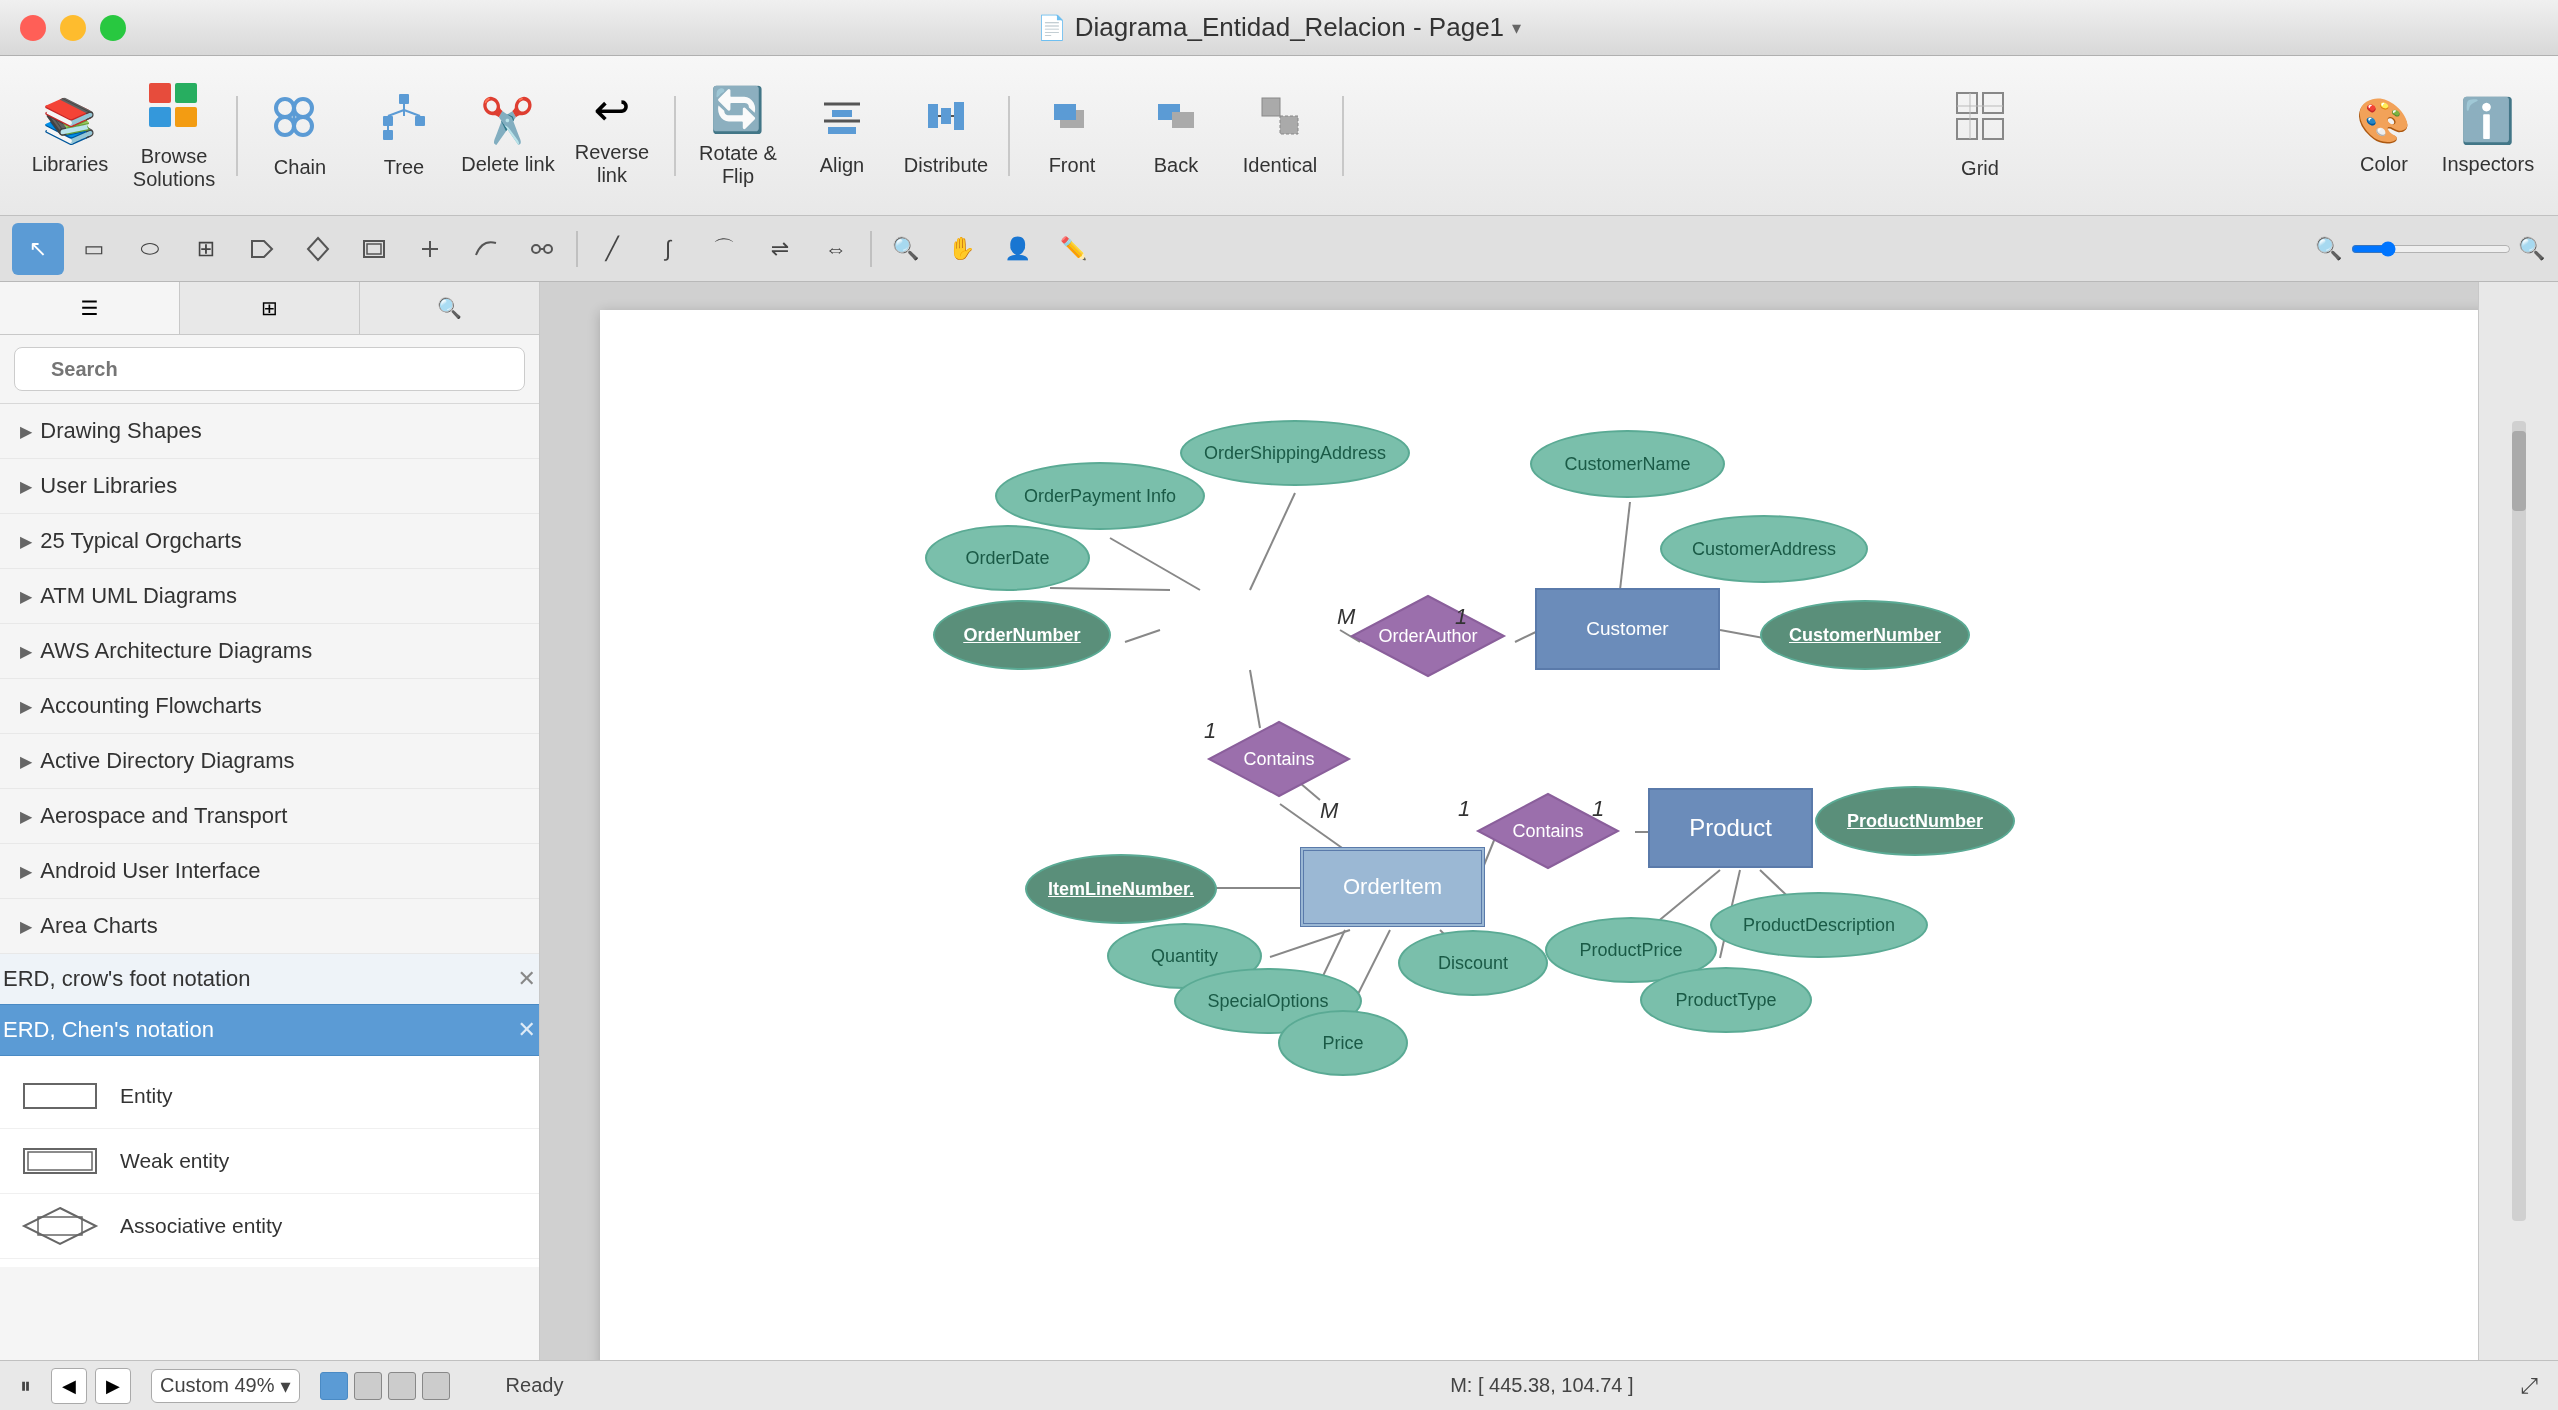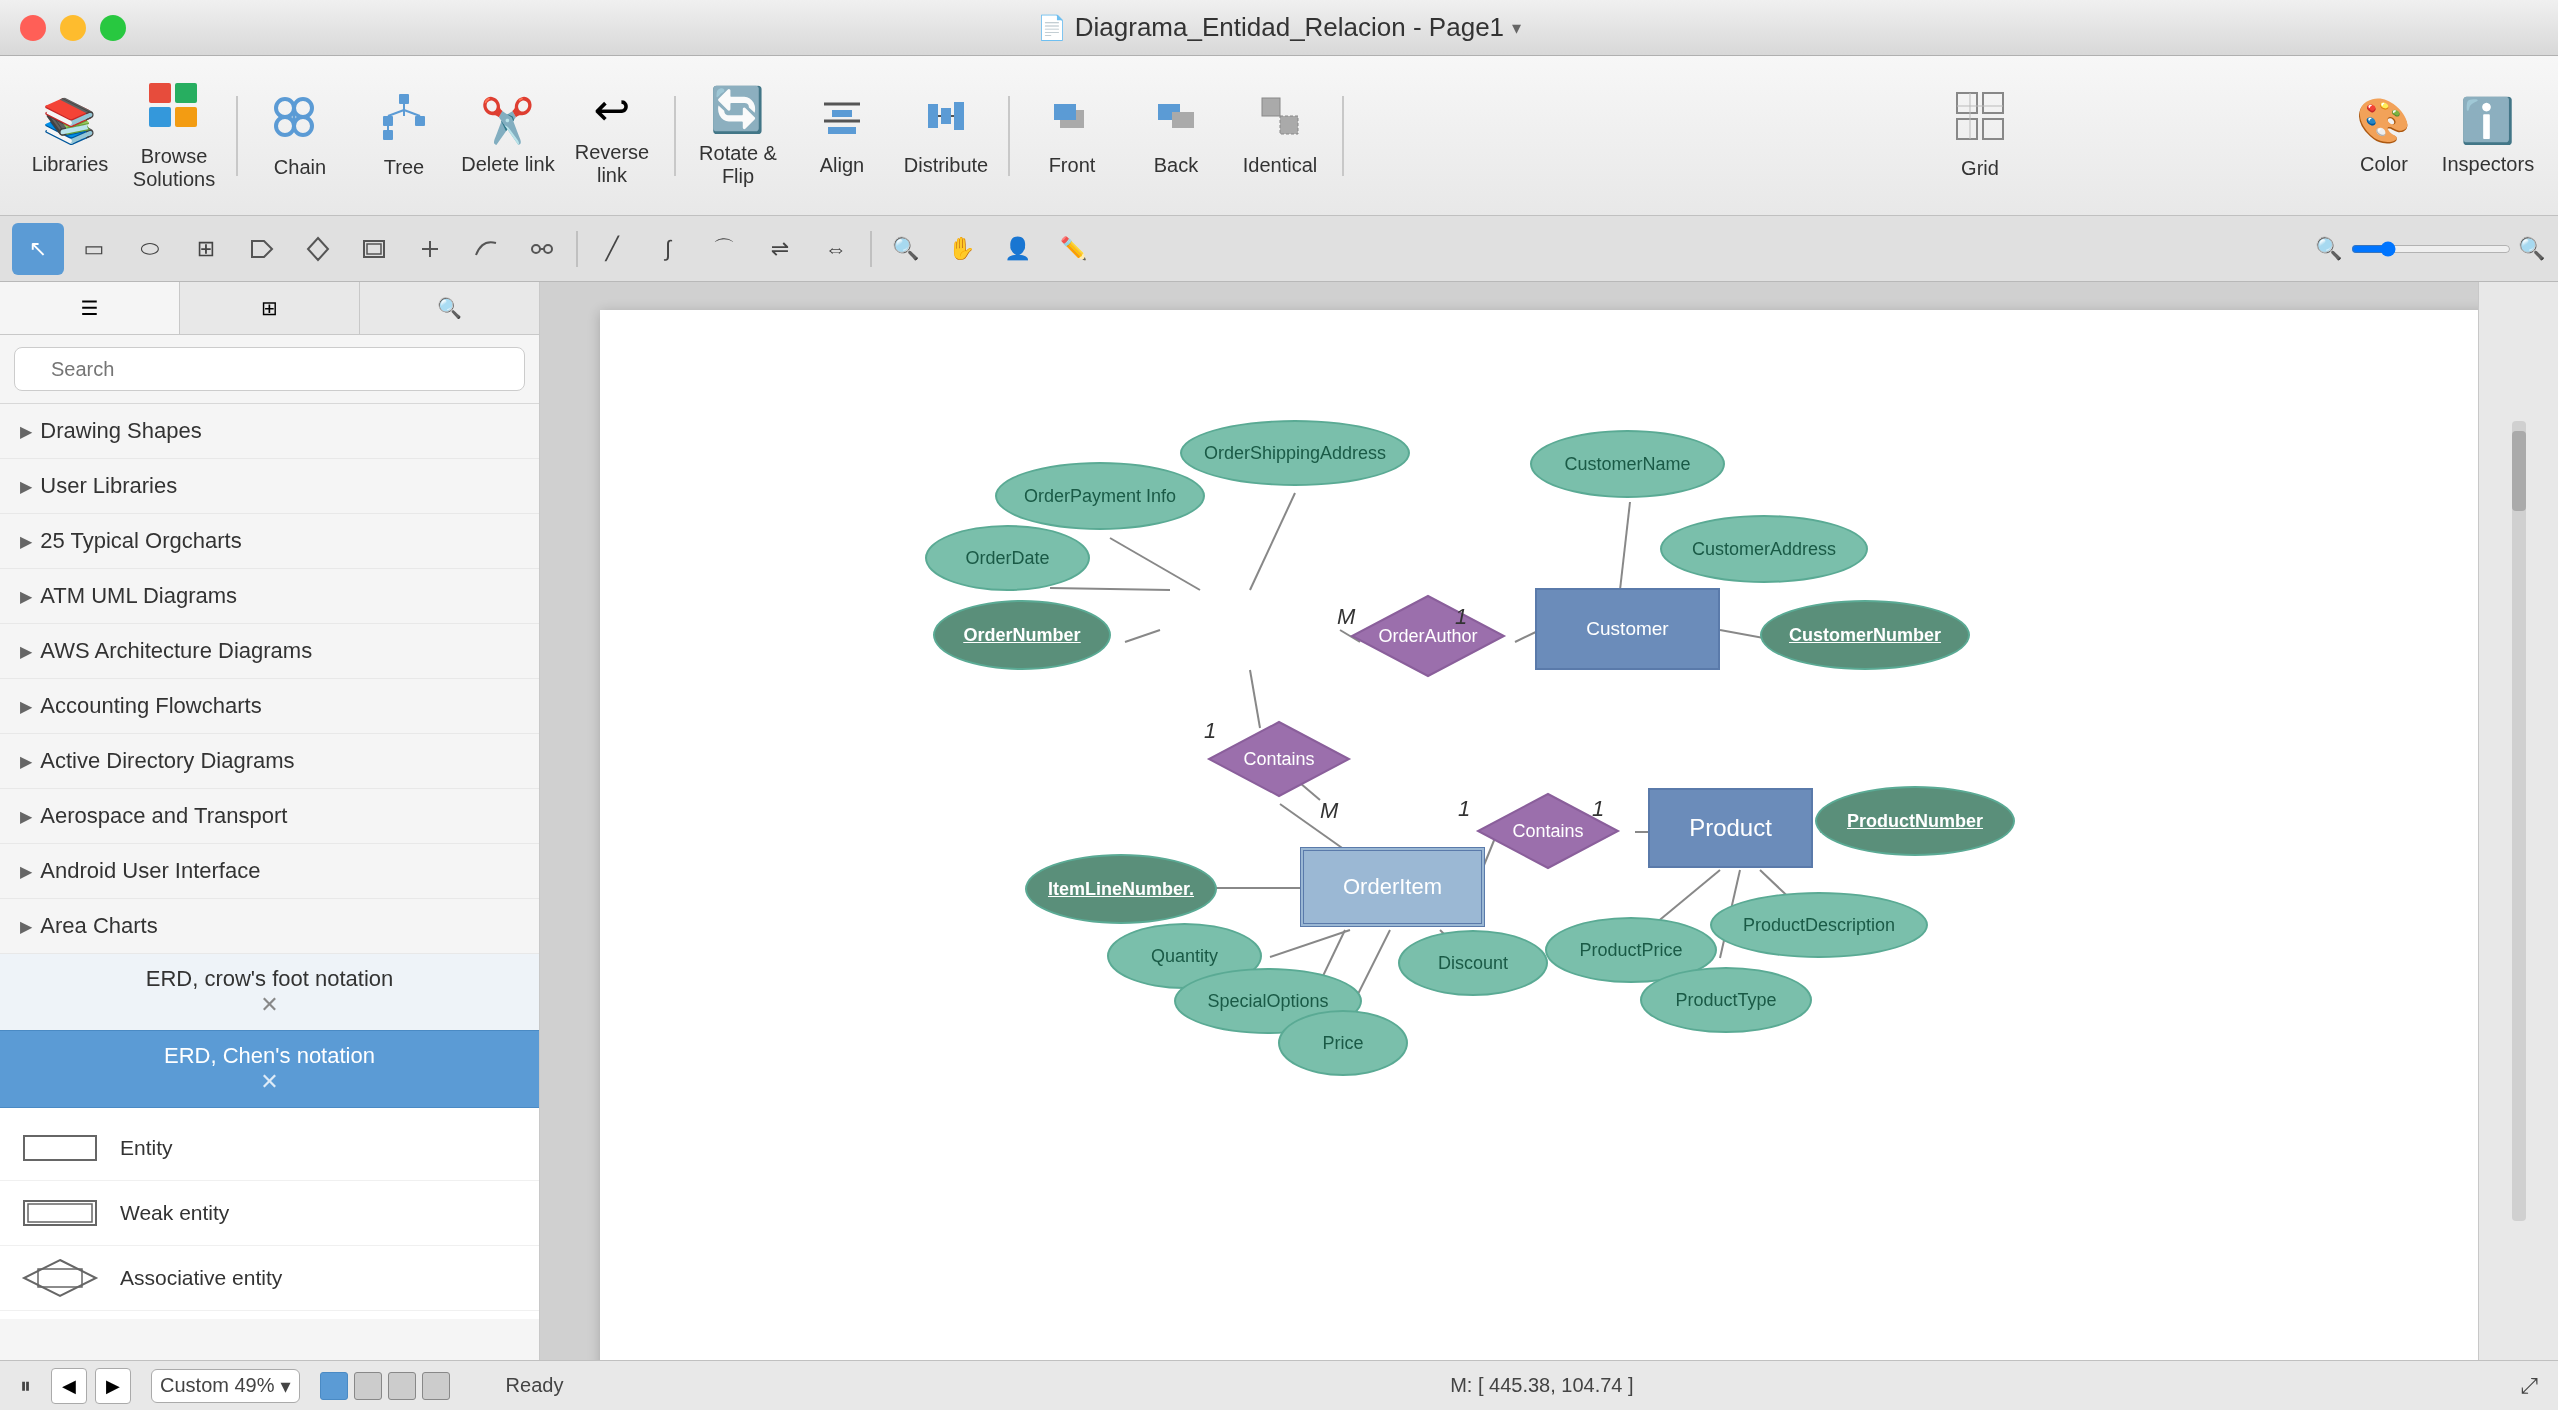--- a/index.html
+++ b/index.html
@@ -128,20 +128,21 @@
     .search-box {
       width: 100%;
       height: 44px;
       border: 1px solid #ccc;
       border-radius: 8px;
       padding: 0 20px 0 36px;
       font-size: 20px;
       background: white;
       outline: none;
       position: relative;
+      font-weight: bold;
     }
     .search-wrapper { position: relative; }
     .search-icon-inner {
       position: absolute;
       left: 12px;
       top: 50%;
       transform: translateY(-50%);
       font-size: 18px;
       color: #888;
       pointer-events: none;
@@ -170,21 +171,20 @@
     .sidebar-expanded-item {
       background: #5b9bd5;
       color: white;
       padding: 12px 3px;
       font-size: 22px;
       cursor: pointer;
       display: flex;
       align-items: center;
       justify-content: space-between;
       border-bottom: 1px solid #4a8ac4;
-      flex-direction: column;
     }
     .sidebar-expanded-item.alt { background: #eef3f8; color: #333; }
 
     .shape-list { background: white; padding: 8px 0; }
     .shape-item {
       display: flex;
       align-items: center;
       padding: 10px 20px;
       gap: 20px;
       cursor: pointer;

